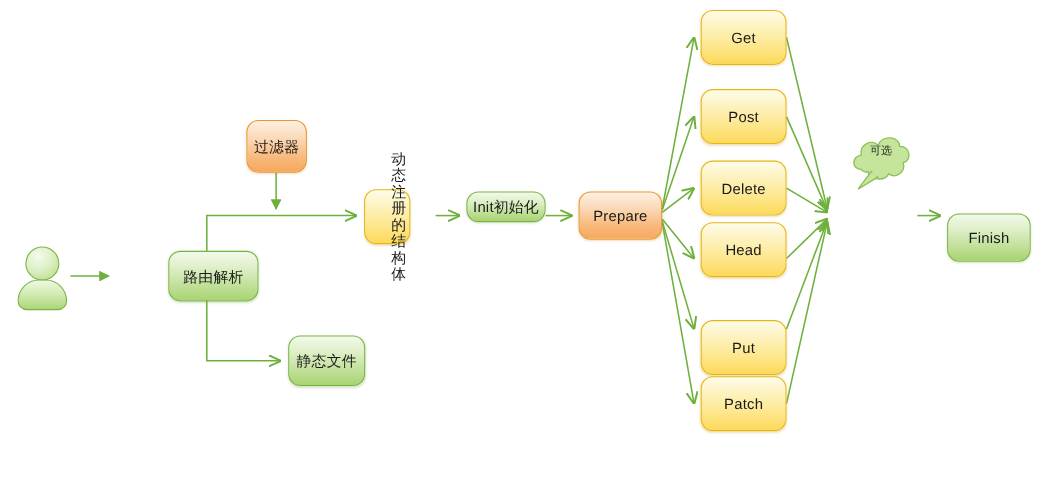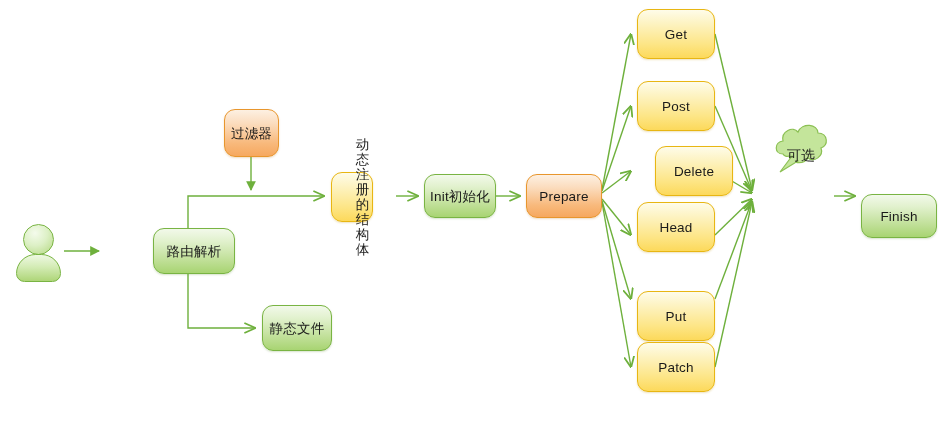--- a/index.html
+++ b/index.html
@@ -99,24 +99,24 @@
     position: absolute;
     left: 770px;
     top: 120px;
     width: 62px;
     height: 42px;
     z-index: 6;
   }
   #cloud .cloud-text {
     position: absolute;
     left: 0;
-    top: 27px;
+    top: 10px;
     width: 62px;
     text-align: center;
-    font-size: 14px;
+    font-size: 10px;
     color: #1a1a1a;
     z-index: 3;
   }
 </style>
 </head>
 <body>
 
 <div id="canvas">
 
   <svg id="edges" viewBox="0 0 951 448">
@@ -174,37 +174,37 @@
 
   <div class="node node-green" style="left:262px; top:305px; width:70px; height:46px;">
     <span class="node-label">静态文件</span>
   </div>
 
   <div class="node node-yellow" style="left:331px; top:172px; width:42px; height:50px;padding-left:21px;">
     <span class="node-label">动态注册
 的结构体</span>
   </div>
 
-  <div class="node node-green" style="left:424px; top:174px; width:72px; height:44px;align-items:center;">
+  <div class="node node-green" style="left:424px; top:174px; width:72px; height:28px;align-items:center;">
     <span class="node-label">Init初始化</span>
   </div>
 
   <div class="node node-orange" style="left:526px; top:174px; width:76px; height:44px;">
     <span class="node-label">Prepare</span>
   </div>
 
   <div class="node node-yellow" style="left:637px; top:81px; width:78px; height:50px;">
     <span class="node-label">Post</span>
   </div>
 
   <div class="node node-yellow" style="left:637px; top:9px; width:78px; height:50px;">
     <span class="node-label">Get</span>
   </div>
 
-  <div class="node node-yellow" style="left:655px; top:146px; width:78px; height:50px;">
+  <div class="node node-yellow" style="left:637px; top:146px; width:78px; height:50px;">
     <span class="node-label">Delete</span>
   </div>
 
   <div class="node node-yellow" style="left:637px; top:202px; width:78px; height:50px;">
     <span class="node-label">Head</span>
   </div>
 
   <div class="node node-yellow" style="left:637px; top:291px; width:78px; height:50px;">
     <span class="node-label">Put</span>
   </div>

